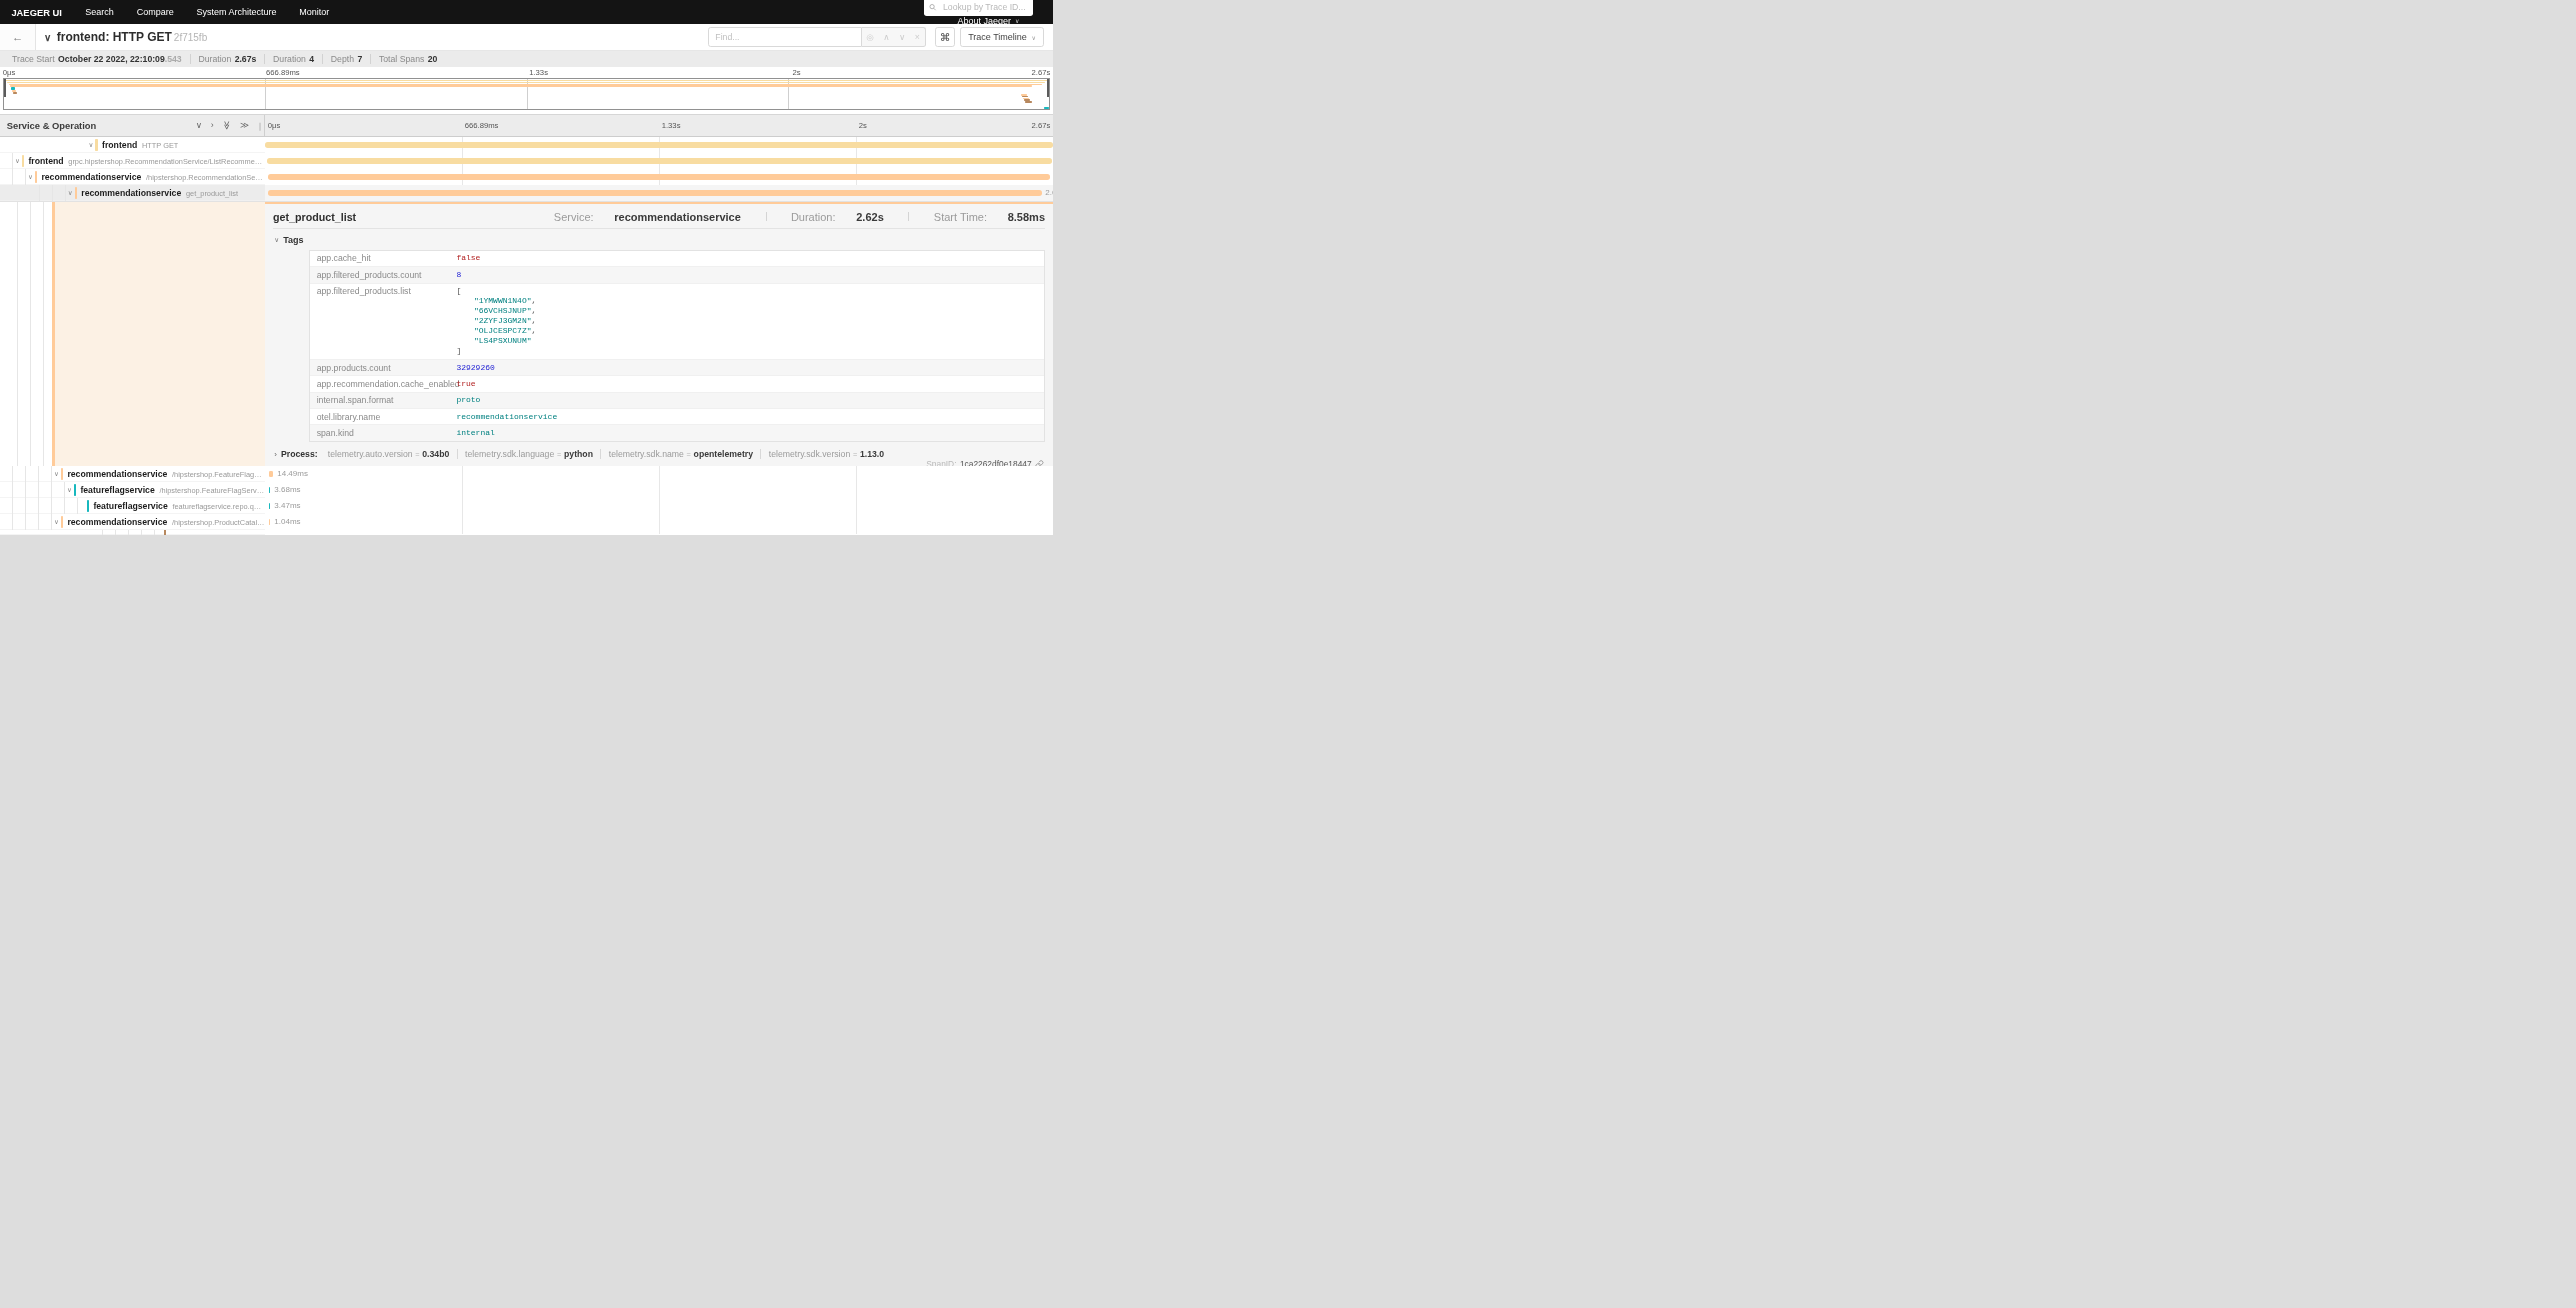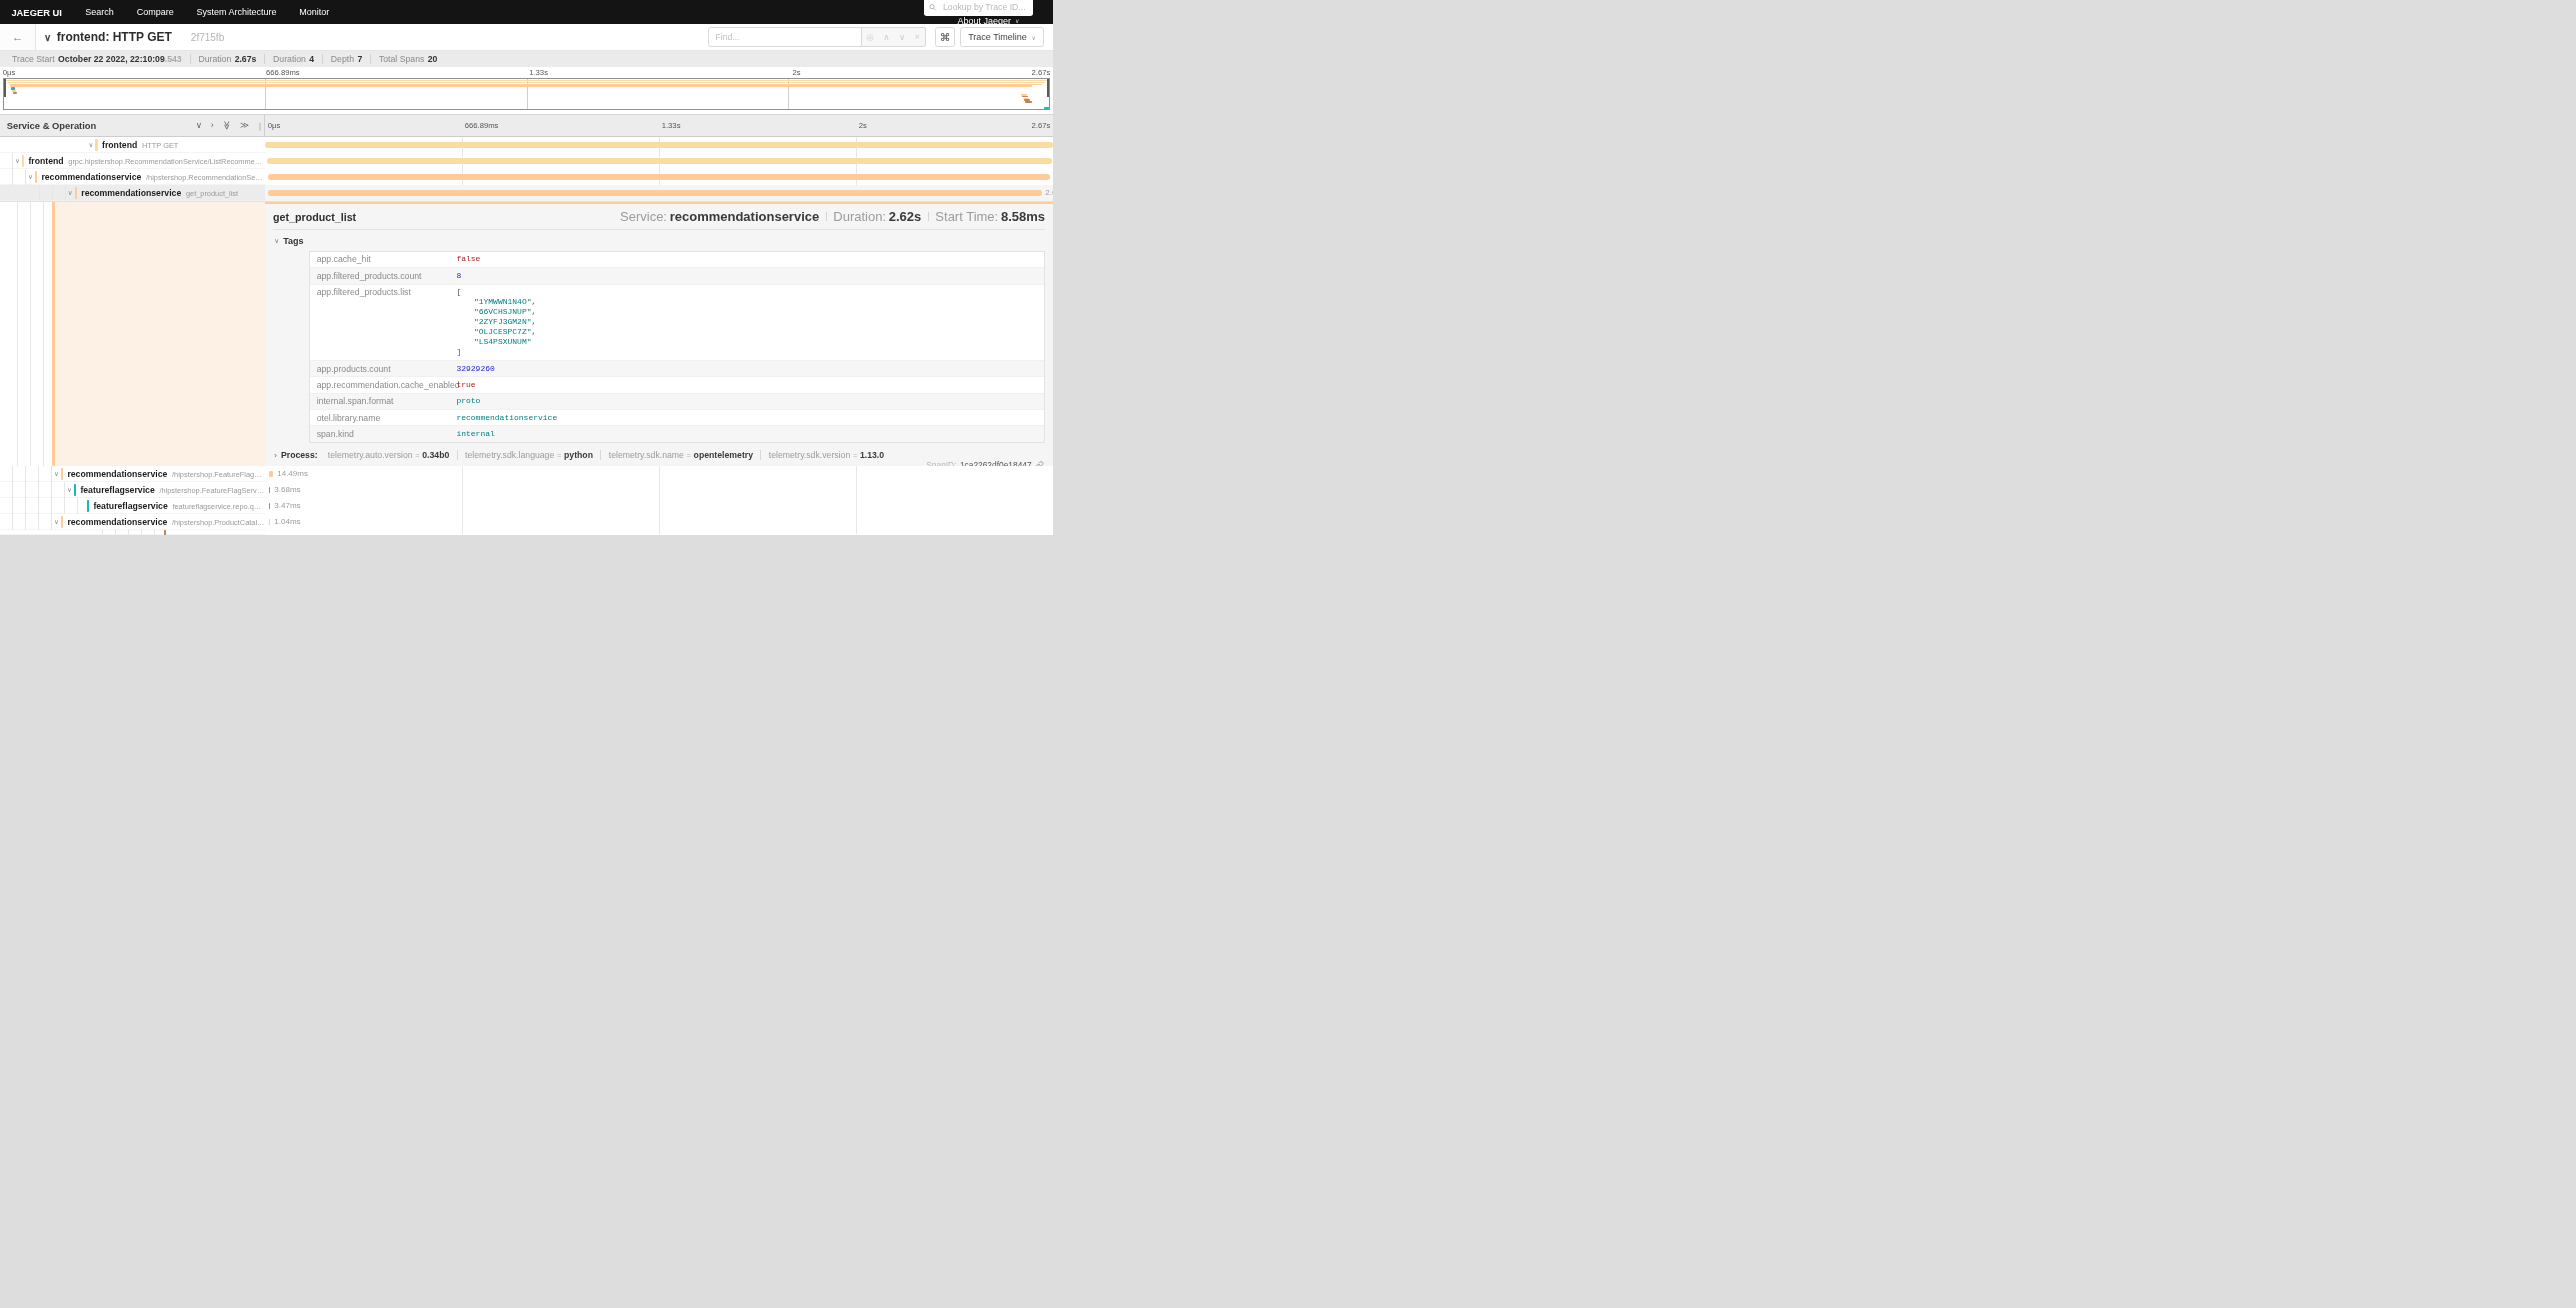--- a/index.html
+++ b/index.html
@@ -19,21 +19,21 @@
   .nav-search input::placeholder{color:#b9b9b9;}
   .nav-about{font-size:9px;padding-right:0;display:flex;align-items:center;cursor:pointer;}
   .nav-about .caret{font-size:6px;margin-left:4px;color:#ccc;}
 
   
   .thead{height:27px;display:flex;align-items:center;border-bottom:0.7px solid #e6e6e6;background:#fff;}
   .back-strip{width:36px;align-self:stretch;display:flex;align-items:center;justify-content:center;
               border-right:0.7px solid #e4e4e4;color:#777;font-size:11.4px;cursor:pointer;background:#fcfcfc;}
   .t-chev{font-size:10px;font-weight:bold;color:#444;margin:0 5.4px 0 8px;cursor:pointer;}
   .t-title{font-size:12px;font-weight:bold;color:#2d2d2d;margin:0;white-space:nowrap;}
-  .t-id{font-size:10px;color:#b5b5b5;margin-left:19px;font-weight:500;}
+  .t-id{font-size:10px;color:#b5b5b5;margin-left:2px;font-weight:500;}
   .thead-right{margin-left:auto;display:flex;align-items:center;padding-right:9.4px;}
   .find-group{display:flex;align-items:center;}
   .find-input{width:154px;height:20px;border:0.7px solid #d9d9d9;border-radius:2.7px 0 0 2.7px;
               padding:0 6.7px;font-size:8.7px;outline:none;font-family:"Liberation Sans",sans-serif;color:#444;}
   .find-input::placeholder{color:#bfbfbf;}
   .find-suffix{height:20px;width:64px;background:#f7f7f7;border:0.7px solid #d9d9d9;border-left:none;
               border-radius:0 2.7px 2.7px 0;display:flex;align-items:center;justify-content:space-around;
               color:#ccc;font-size:8.7px;}
   .find-suffix span{cursor:pointer;line-height:1;}
   .kbd-btn{height:20px;width:20px;margin-left:9.4px;border:0.7px solid #d9d9d9;border-radius:2.7px;
@@ -92,21 +92,21 @@
   
   .detail-row{height:265px;display:flex;border-top:0.7px solid #e2e2e2;}
   .d-left{width:265px;position:relative;background:#fff;flex:none;}
   .d-left .guide-abs{position:absolute;top:0;bottom:0;width:0.7px;background:#e6e6e6;}
   .d-left .band-abs{position:absolute;top:0;bottom:0;left:52px;width:3.4px;background:#FFCB99;}
   .d-left .fill{position:absolute;top:0;bottom:0;left:55px;right:0;background:#fcf1e4;}
   .d-right{flex:1;background:#f5f5f5;border-top:2px solid #FFCB99;padding:4px 8px 2.7px 8px;
            display:flex;flex-direction:column;overflow:hidden;}
   .d-title-row{display:flex;align-items:baseline;}
   .d-title{font-size:10.7px;font-weight:bold;color:#2f2f2f;margin:2.7px 0 0 0;}
-  .d-meta{margin-left:auto;display:flex;align-items:center;font-size:13px;}
+  .d-meta{margin-left:auto;display:flex;align-items:center;font-size:11px;gap:18px;}
   .d-meta .lab{color:#9b9b9b;margin-right:2.7px;}
   .d-meta .val{color:#3a3a3a;font-weight:bold;}
   .d-meta .sep{width:0.7px;height:8.7px;background:#d4d4d4;margin:0 6.7px;}
   .d-hr{border-bottom:0.7px solid #e3e3e3;margin:5.4px 0 0 0;}
   .tags-head{display:flex;align-items:center;margin:6px 0 4.7px 1.3px;cursor:pointer;}
   .tags-head .chev{font-size:6.7px;color:#777;margin-right:4px;}
   .tags-head .lbl{font-size:9px;font-weight:bold;color:#333;}
   .tags-table{background:#fff;border:0.7px solid #e2e2e2;margin-left:36px;}
   .tag-row{display:flex;border-bottom:0.7px solid #f0f0f0;}
   .tag-row:last-child{border-bottom:none;}

